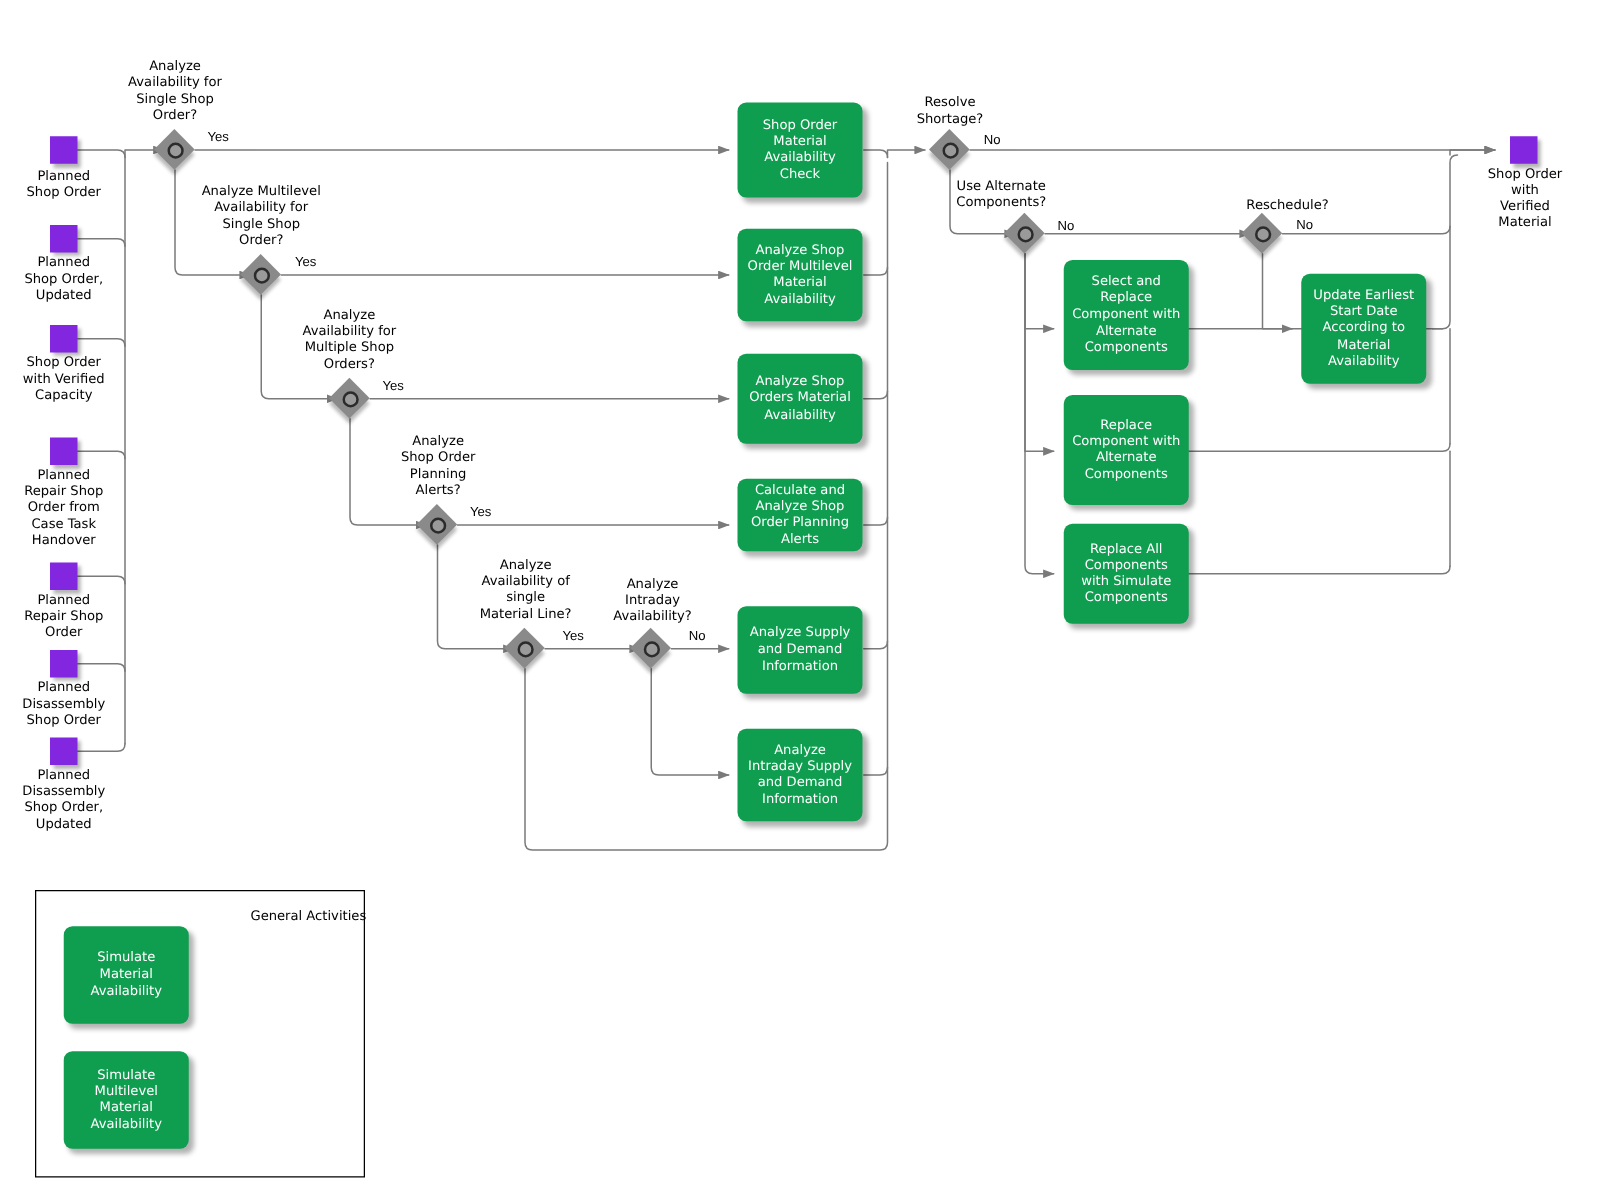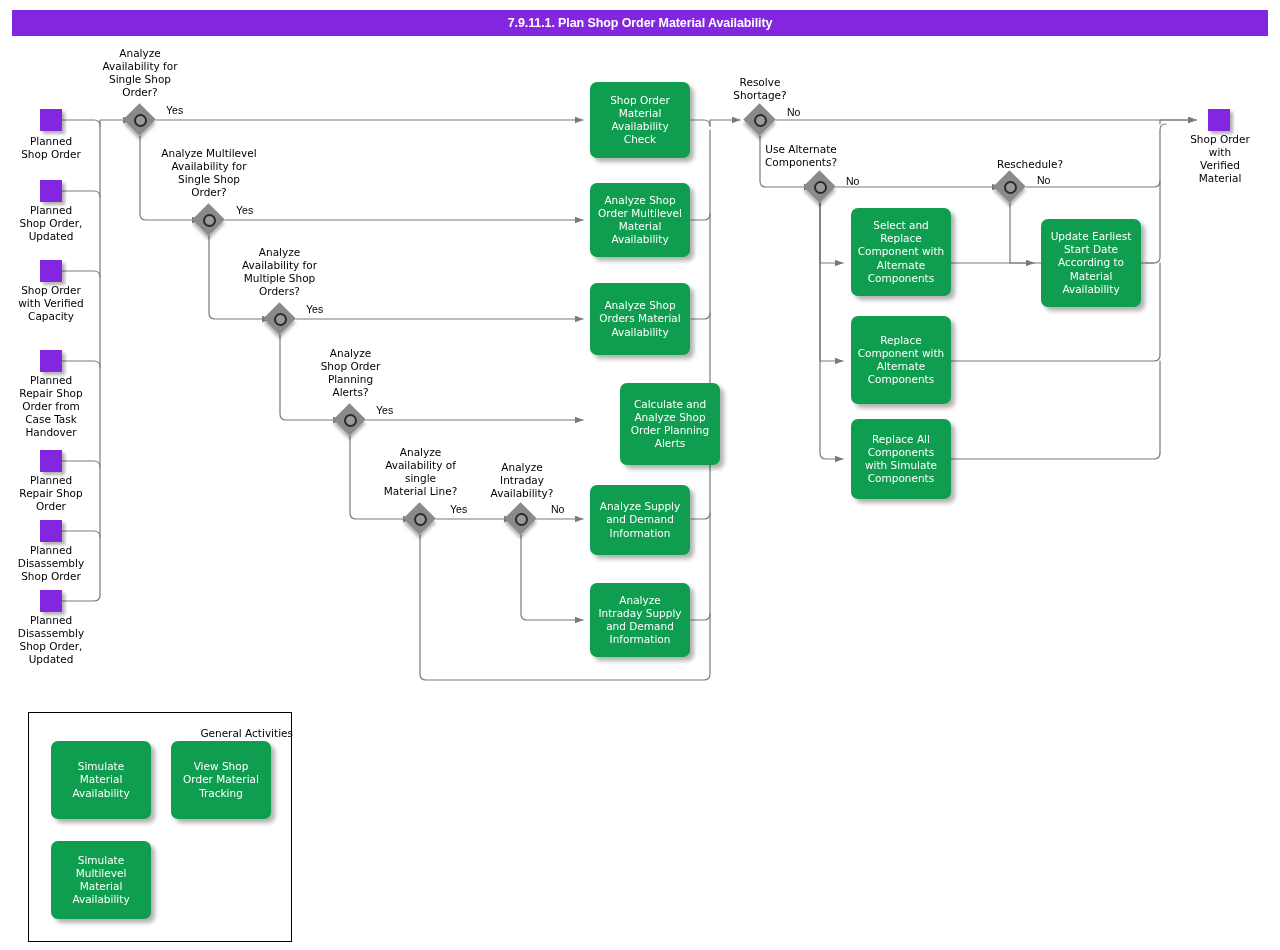--- a/index.html
+++ b/index.html
@@ -131,23 +131,20 @@
     font-size: 10.5px;
     color: #000000;
     font-family: "DejaVu Sans", sans-serif;
   }
 </style>
 </head>
 <body>
 
 <div id="canvas">
 
-  <div id="title-bar">
-    <span class="title-text">7.9.11.1. Plan Shop Order Material Availability</span>
-  </div>
 
   <svg id="wires" viewBox="0 0 1280 950" xmlns="http://www.w3.org/2000/svg">
     <defs>
       <marker id="arw" markerWidth="9" markerHeight="7" refX="8.5" refY="3.5" orient="auto" markerUnits="userSpaceOnUse">
         <path d="M0,0 L9,3.5 L0,7 z" fill="#7a7a7a"></path>
       </marker>
     </defs>
     <g fill="none" stroke="#7a7a7a" stroke-width="1.2" stroke-linejoin="round" stroke-linecap="round">
 
       <path d="M62,120 L94,120 Q100,120 100,126 L100,595"></path>
@@ -344,21 +341,21 @@
 Material
 Availability
 Check</div>
   <div class="act" style="left:590px; top:183px; width:100px; height:74px;">Analyze Shop
 Order Multilevel
 Material
 Availability</div>
   <div class="act" style="left:590px; top:283px; width:100px; height:72px;">Analyze Shop
 Orders Material
 Availability</div>
-  <div class="act" style="left:620px; top:383px; width:100px; height:82px;">Calculate and
+  <div class="act" style="left:590px; top:383px; width:100px; height:58px;">Calculate and
 Analyze Shop
 Order Planning
 Alerts</div>
   <div class="act" style="left:590px; top:485px; width:100px; height:70px;">Analyze Supply
 and Demand
 Information</div>
   <div class="act" style="left:590px; top:583px; width:100px; height:74px;">Analyze
 Intraday Supply
 and Demand
 Information</div>
@@ -381,22 +378,19 @@
 Start Date
 According to
 Material
 Availability</div>
 
   <div id="general-panel">
     <div class="panel-title">General Activities</div>
     <div class="act" style="left:22px; top:28px; width:100px; height:78px;">Simulate
 Material
 Availability</div>
-    <div class="act" style="left:142px; top:28px; width:100px; height:78px;">View Shop
-Order Material
-Tracking</div>
     <div class="act" style="left:22px; top:128px; width:100px; height:78px;">Simulate
 Multilevel
 Material
 Availability</div>
   </div>
 
 </div>
 
 </body></html>

